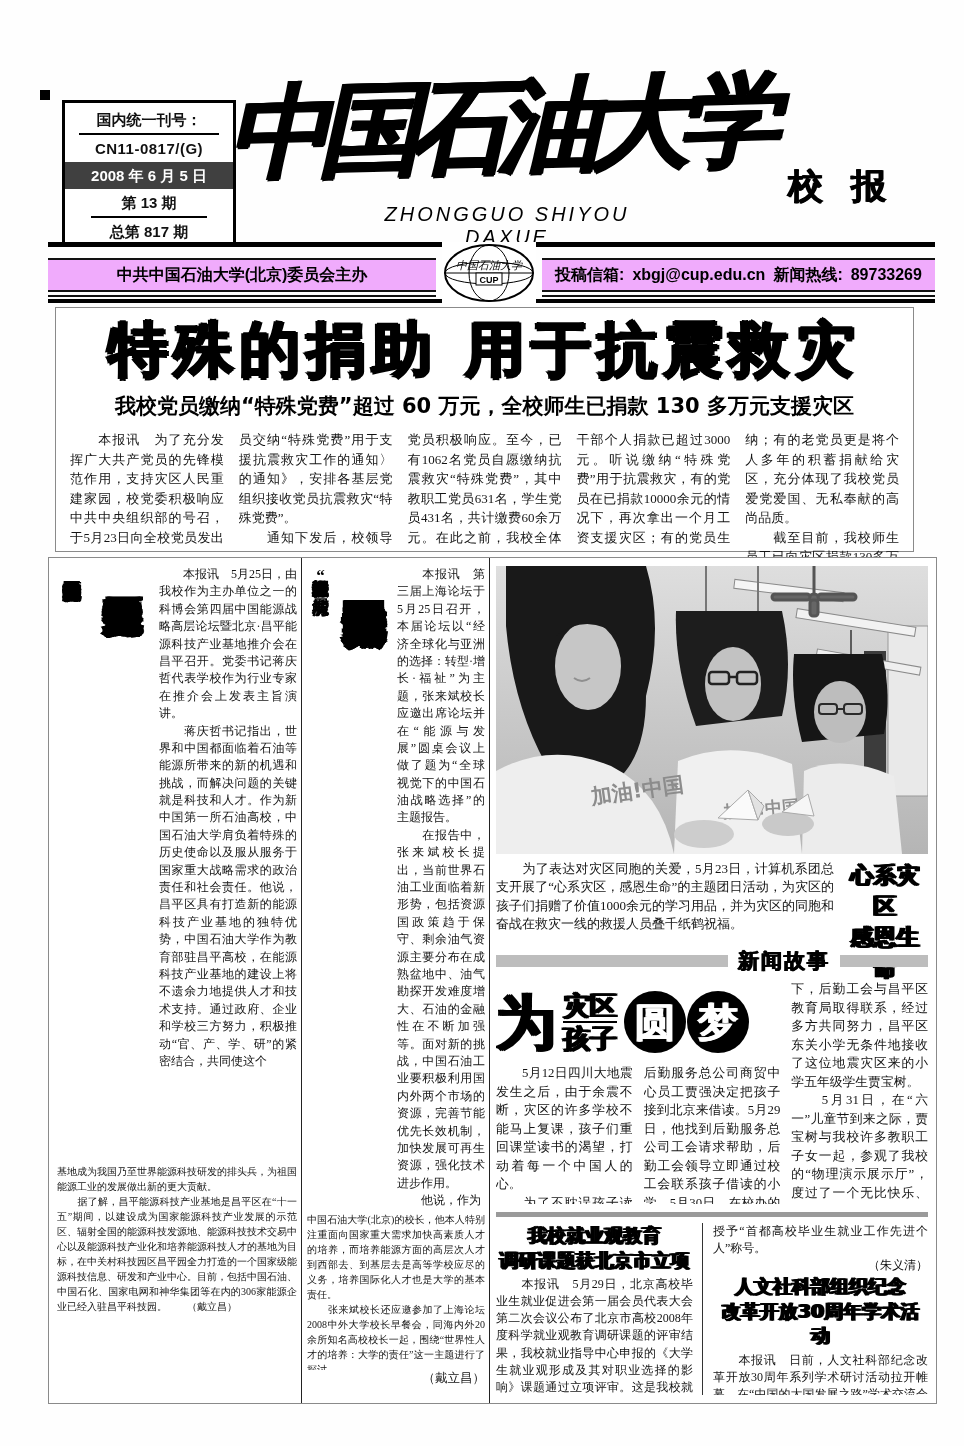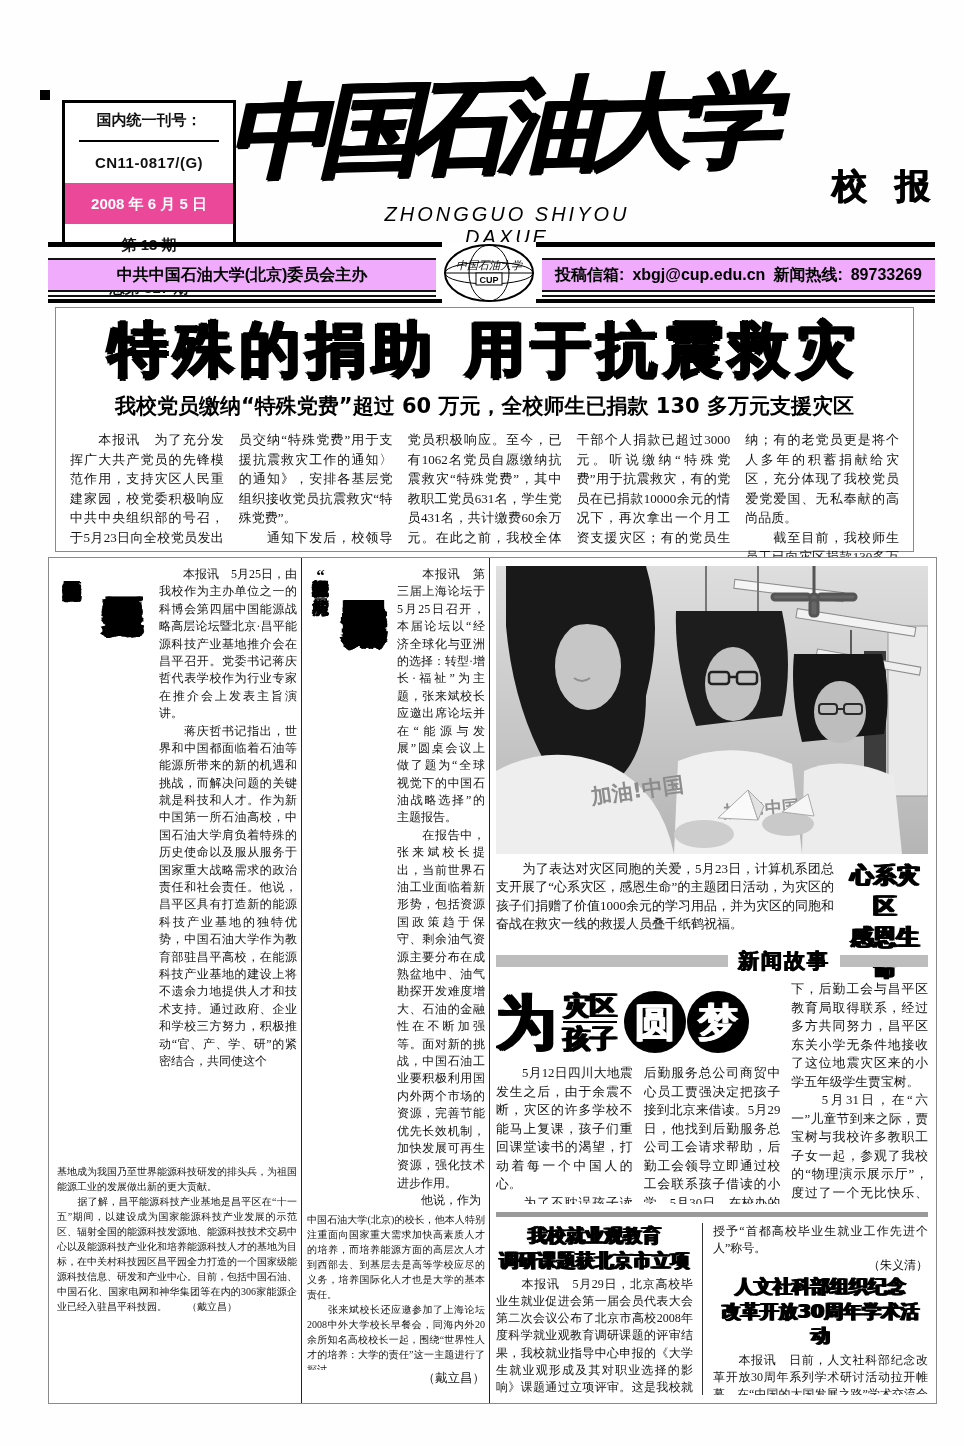--- a/index.html
+++ b/index.html
@@ -11,32 +11,32 @@
   .serifbody{font-family:"Liberation Serif",serif;text-align:justify;white-space:pre-line;
              overflow:hidden;color:#141414;}
   .vtext{writing-mode:vertical-rl;text-orientation:upright;}
 
   
   .corner-mark{left:40px;top:90px;width:10px;height:10px;background:#000;}
 
   
   .issue-box{left:62px;top:100px;width:168px;height:140px;border:3px solid #000;background:#fff;
              font-family:"Liberation Sans",sans-serif;font-weight:bold;text-align:center;}
-  .issue-box .row{font-size:15px;line-height:1;padding:13px 2px;}
+  .issue-box .row{font-size:15px;line-height:1;padding:6px 2px;}
   .ib-label{padding-top:9px !important;border-bottom:2px solid #000;margin:0 14px;}
   .ib-issn{letter-spacing:0.5px;}
-  .ib-date{background:#ec4899;color:#fff;}
+  .ib-date{background:#404040;color:#fff;}
   .ib-no{border-bottom:2px solid #000;margin:0 26px;}
 
   
   .masthead-title{left:228px;top:50px;width:550px;height:160px;font-family:"DejaVu Serif",serif;
       font-weight:bold;font-style:italic;font-size:102px;line-height:150px;letter-spacing:-12px;
       transform:rotate(-1.5deg);white-space:nowrap;color:#000;
       text-shadow:1.5px 0 #000,-1.5px 0 #000,0 1.5px #000;}
-  .edition{left:788px;top:163px;font-size:35px;letter-spacing:8px;color:#000;margin-left:44px;}
+  .edition{left:788px;top:163px;font-size:35px;letter-spacing:8px;color:#000;}
   .pinyin{left:352px;top:203px;width:310px;text-align:center;font-family:"Liberation Sans",sans-serif;
       font-style:italic;font-size:20px;letter-spacing:3px;color:#000;}
 
   .rule-thick{left:48px;width:887px;height:5px;background:#000;}
   .r1{top:242px;} 
 
   
   .info-bar{left:48px;top:252px;width:887px;height:46px;}
   .gray-strip{position:absolute;top:6px;height:30px;background:#f0abfc;border-top:2px solid #111;
       border-bottom:2px solid #111;display:flex;align-items:center;justify-content:center;

